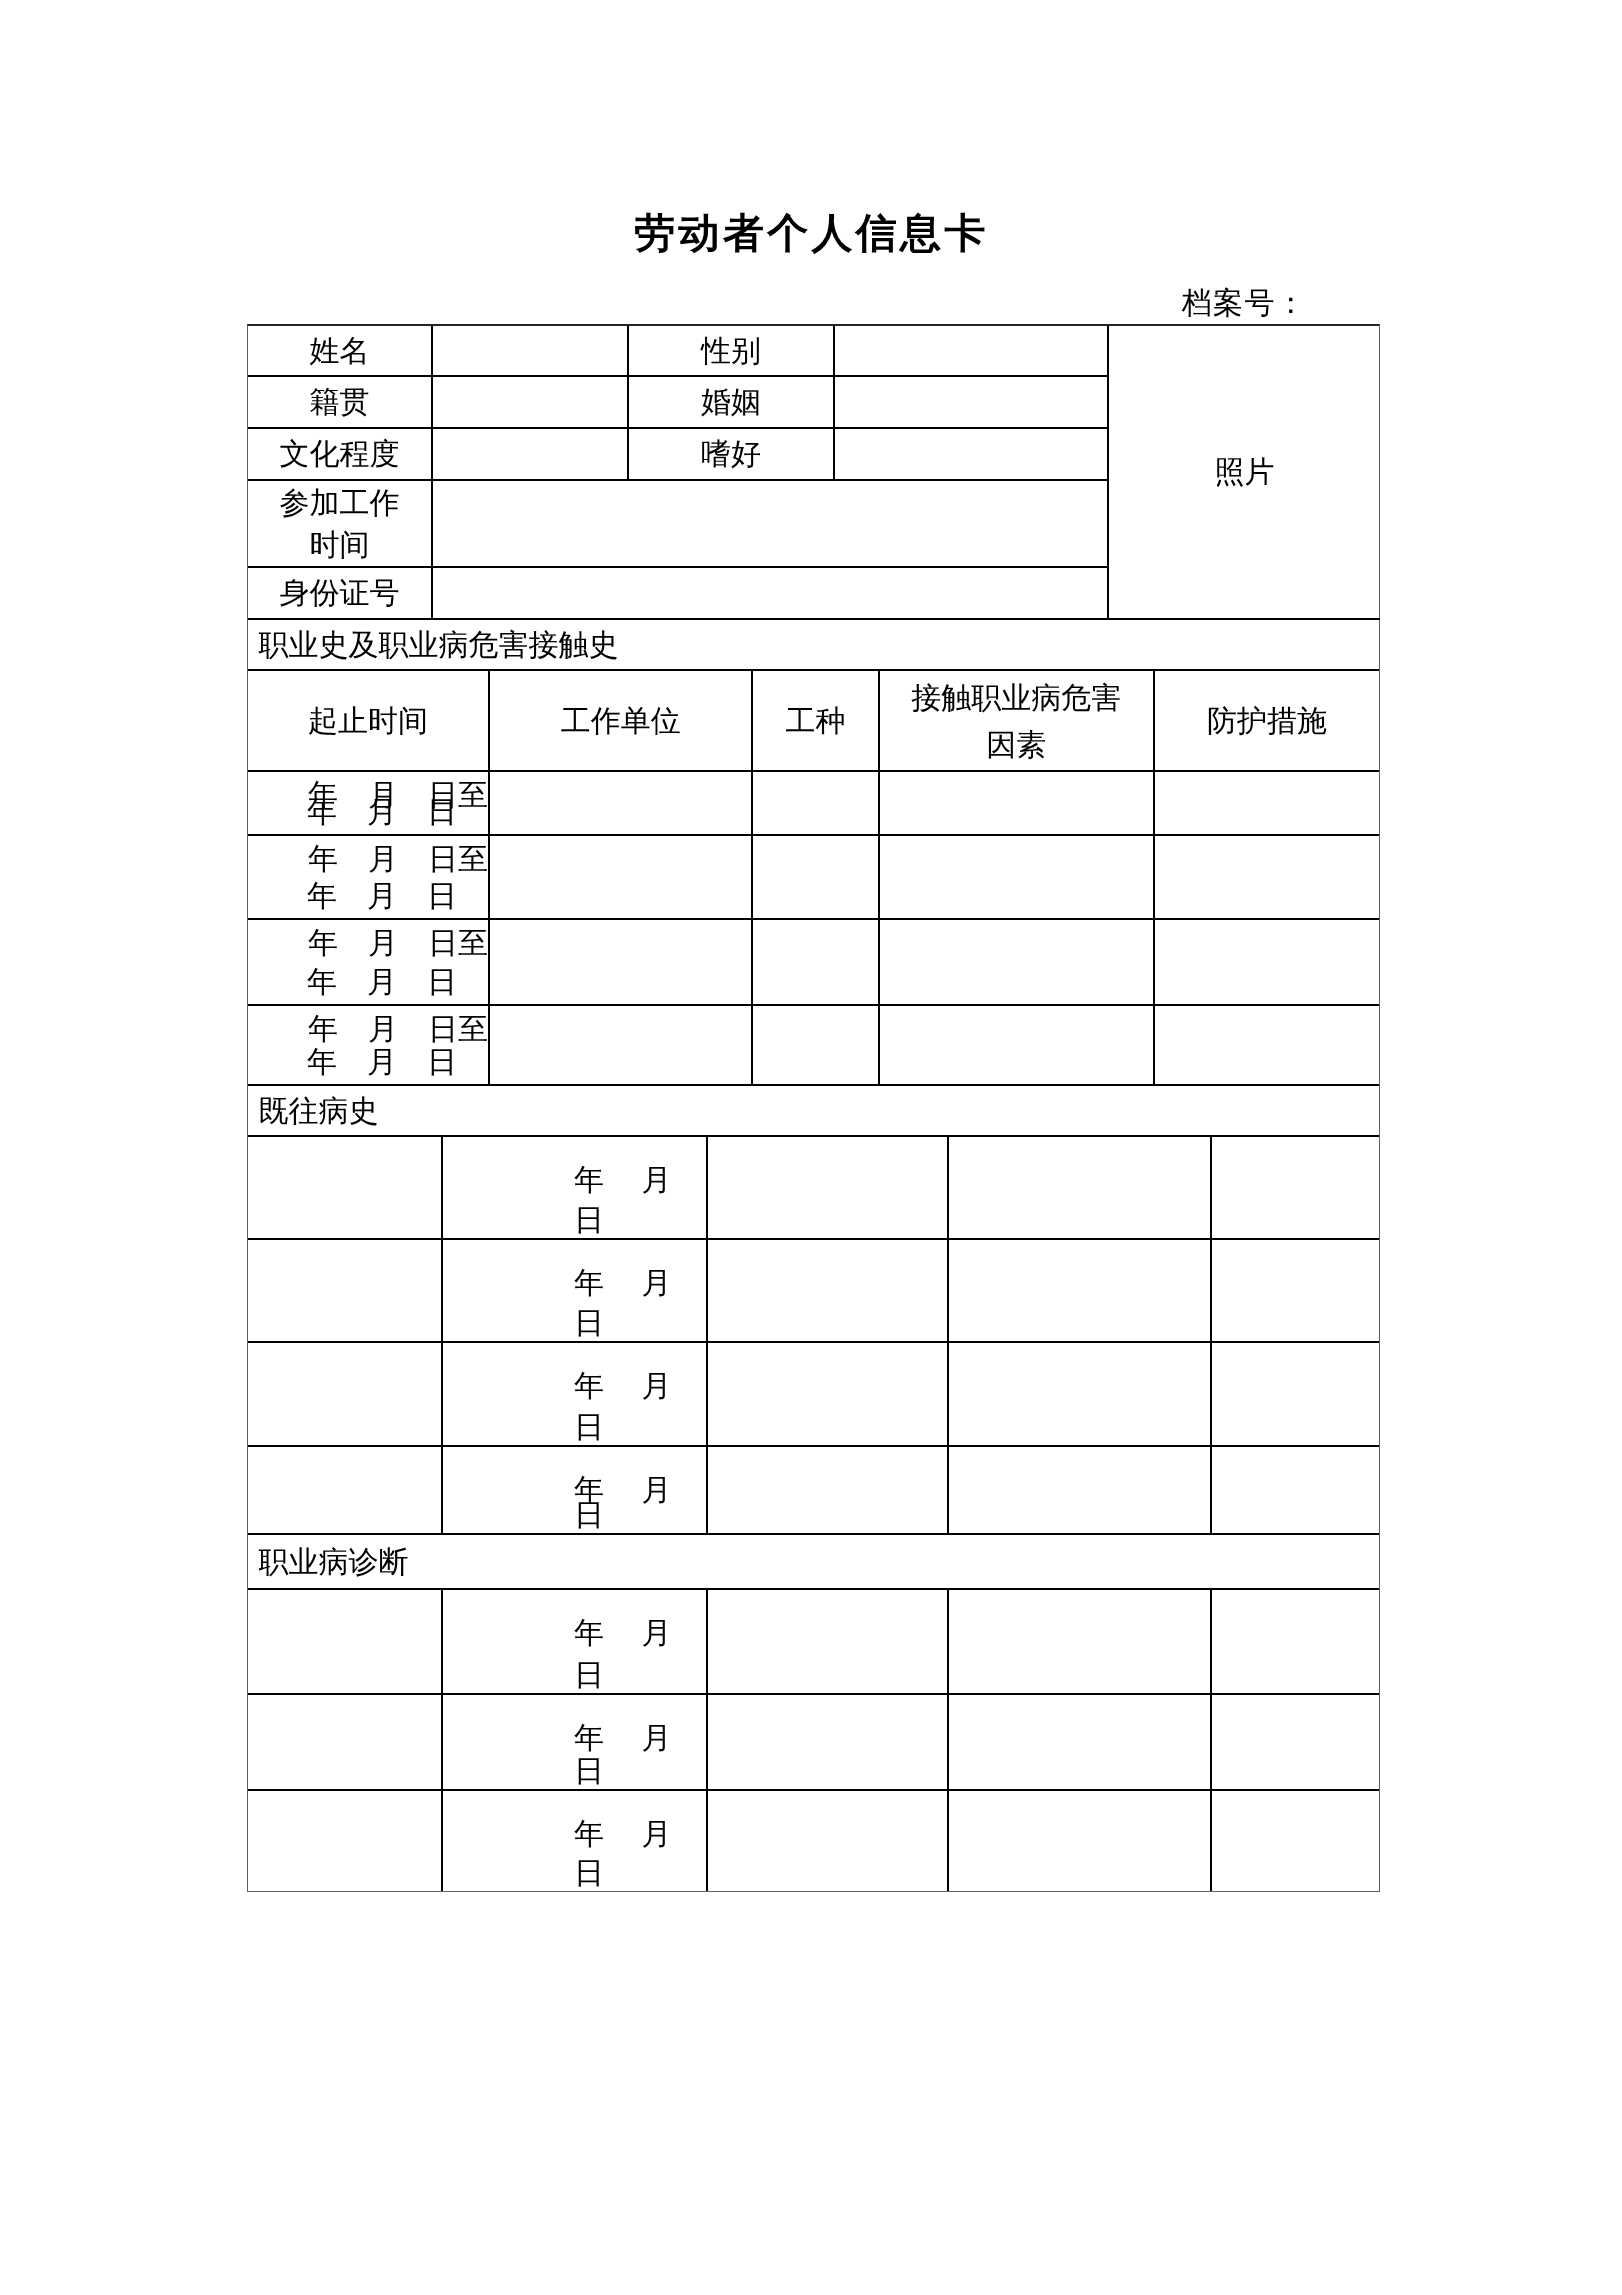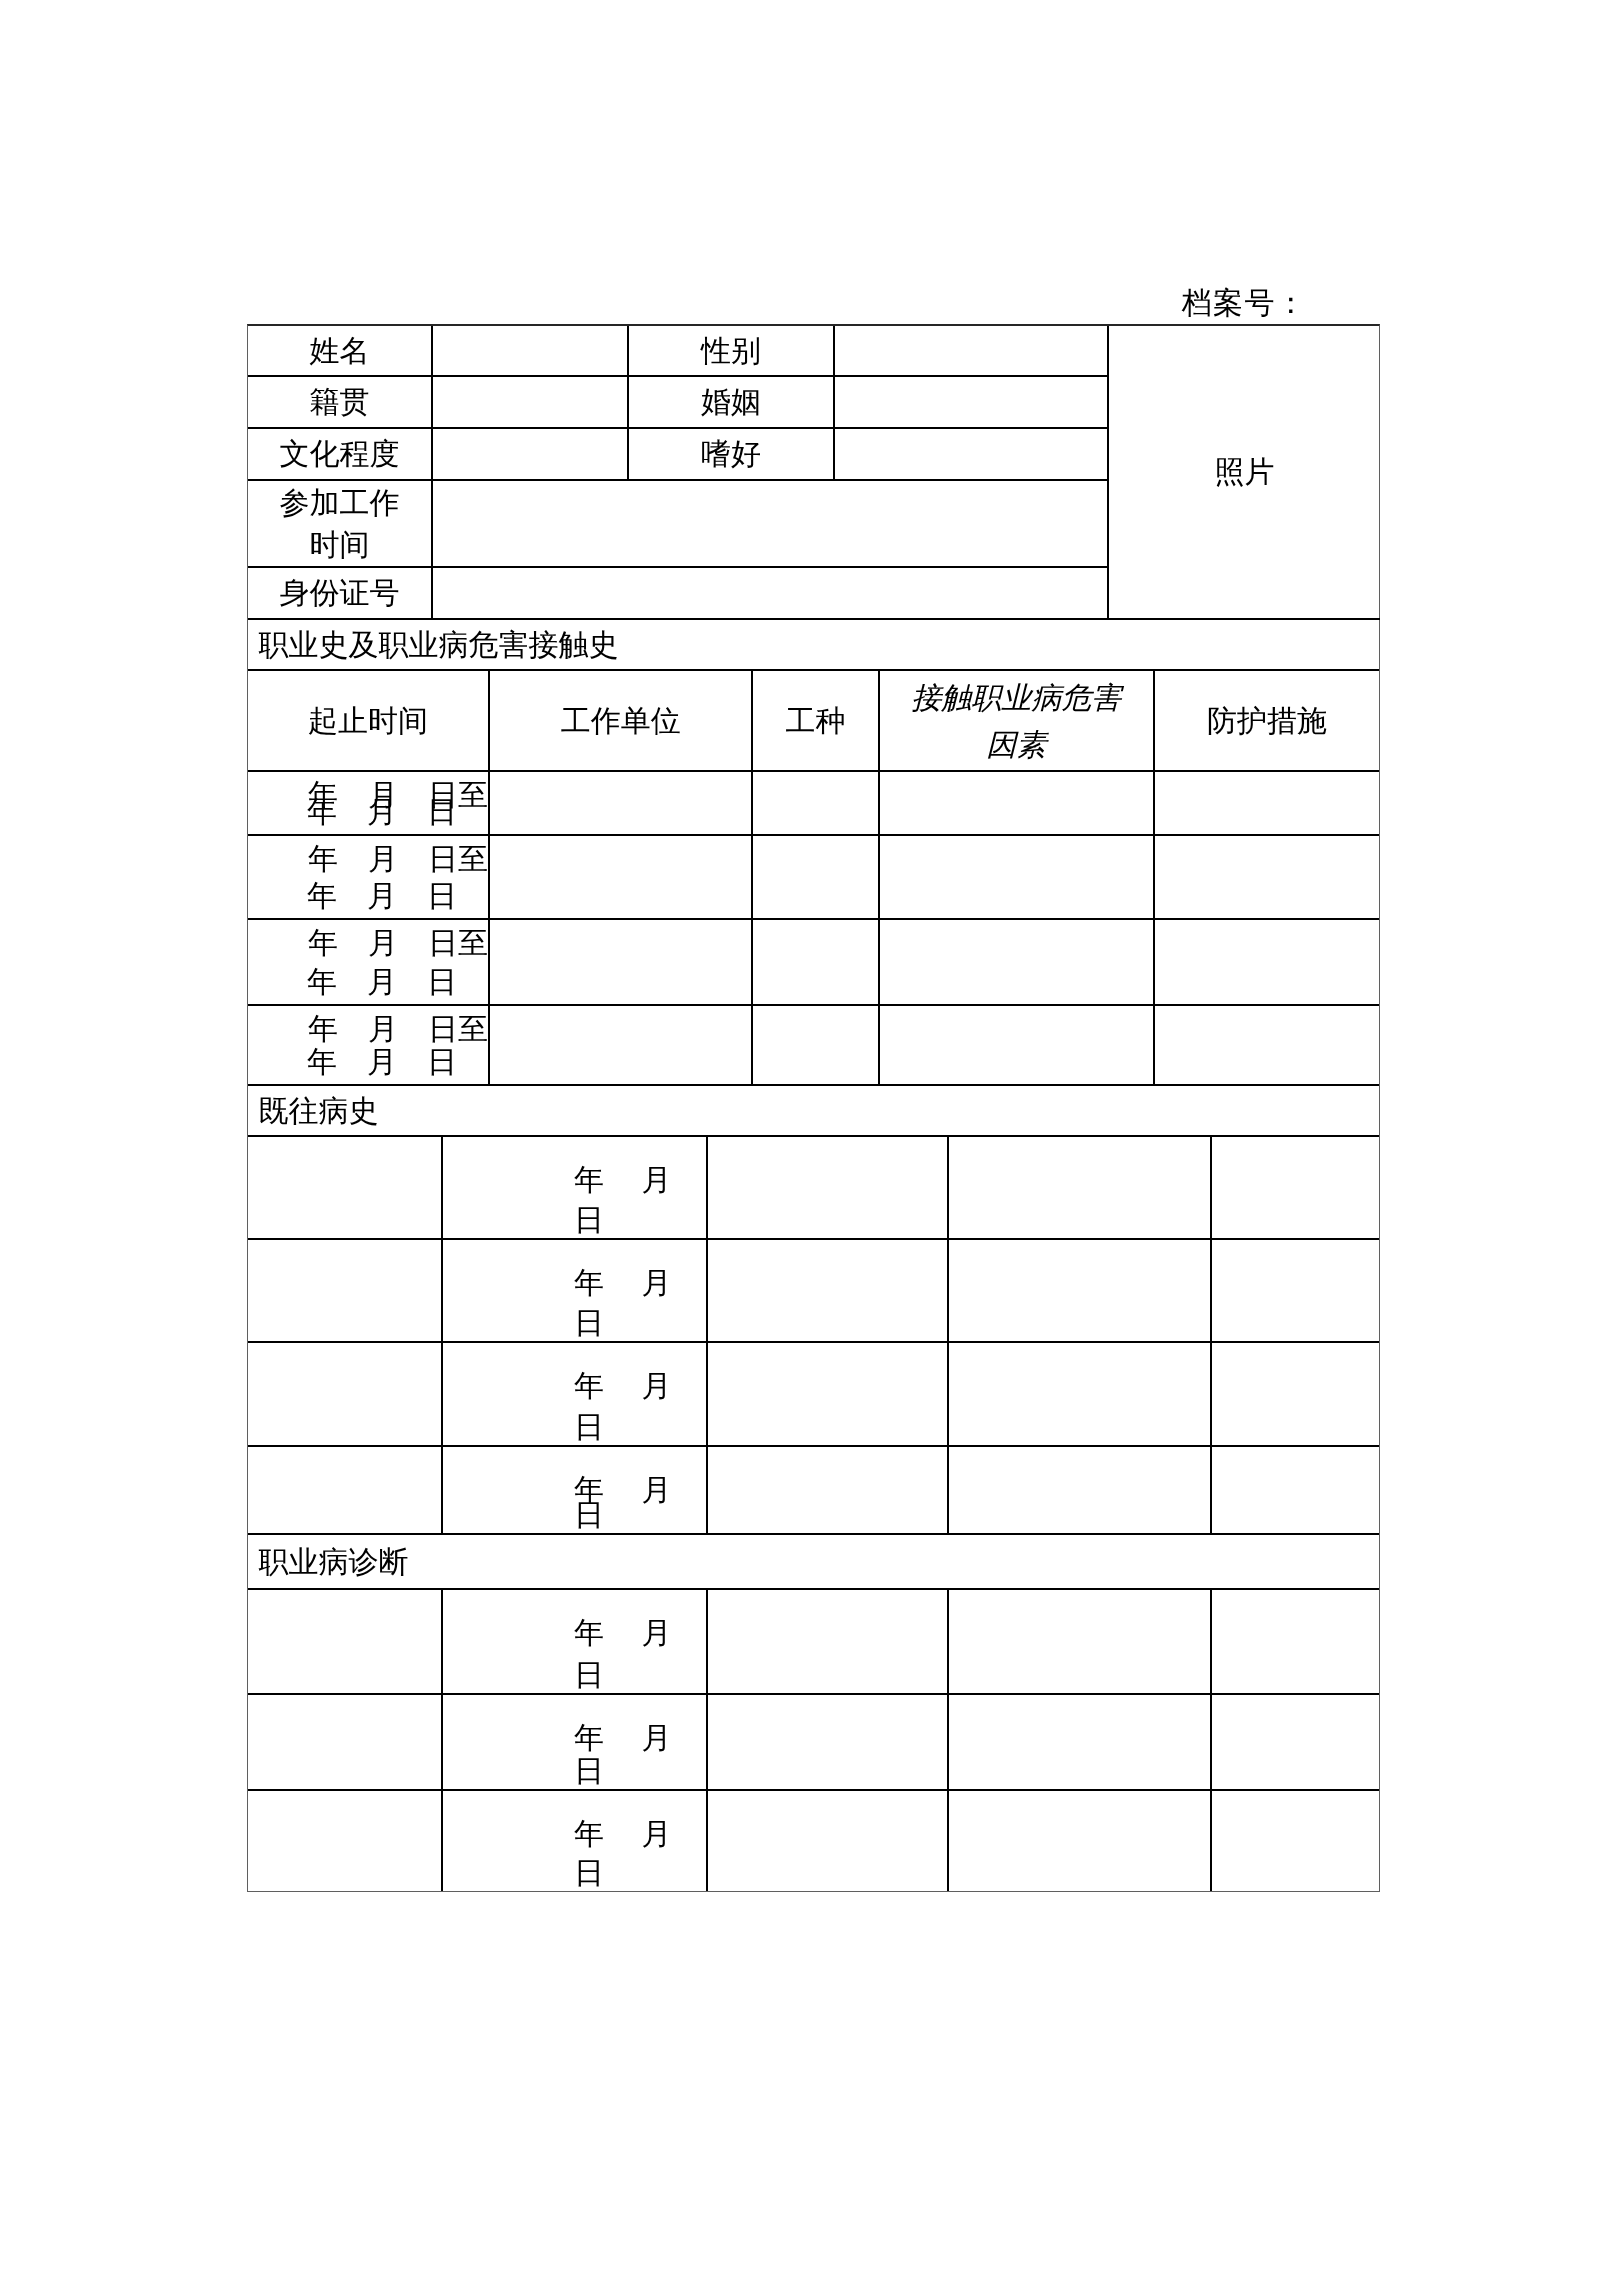--- a/index.html
+++ b/index.html
@@ -32,35 +32,36 @@
   .t1 tr:first-child td{border-top:none;}
   .t2 tr:first-child td,.t3 tr:first-child td,.t4 tr:first-child td{border-top:none;}
   .t2 td:first-child,.t3 td:first-child,.t4 td:first-child{border-left:none;}
   .t2 td:last-child,.t3 td:last-child,.t4 td:last-child{border-right:none;}
   .t4 tr:last-child td{border-bottom:none;}
   td.nl{border-left:none;}
   td.nr{border-right:none;}
 
   td.sec{text-align:left;padding-left:10.5px;}
   td.two{line-height:42px;}
-  td.hd2{line-height:47px;font-style:italic;}
+  td.hd2{line-height:47px;}
 
   .dl1,.dl2{position:absolute;white-space:pre;line-height:1;}
   
   td.jd .dl1{top:7.9px;left:48px;margin-left:12px;}
   td.jd .dl2{bottom:7.2px;left:59px;}
   
   td.md .dl1{top:27.5px;left:131px;}
   td.md .dl2{bottom:3.3px;left:131px;}
 </style>
 </head>
 <body>
 
 <div class="sheet">
 
+  <div class="title">劳动者个人信息卡</div>
   <div class="archive">档案号：</div>
 
   <div class="form">
 
     <table class="t1">
       <colgroup>
           <col style="width:184px">
           <col style="width:196px">
           <col style="width:206px">
           <col style="width:274px">

